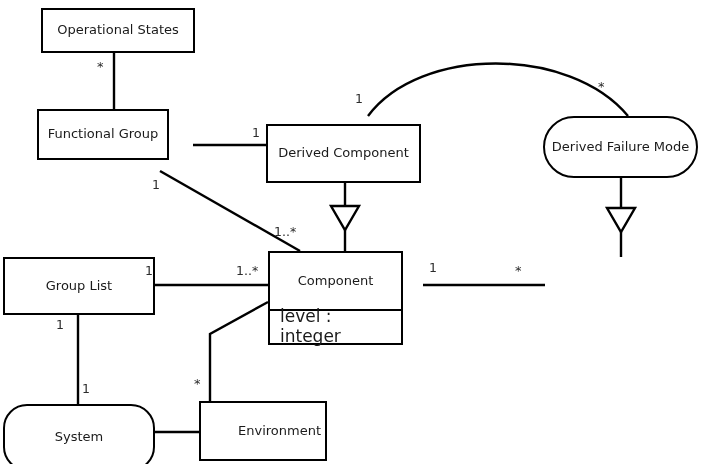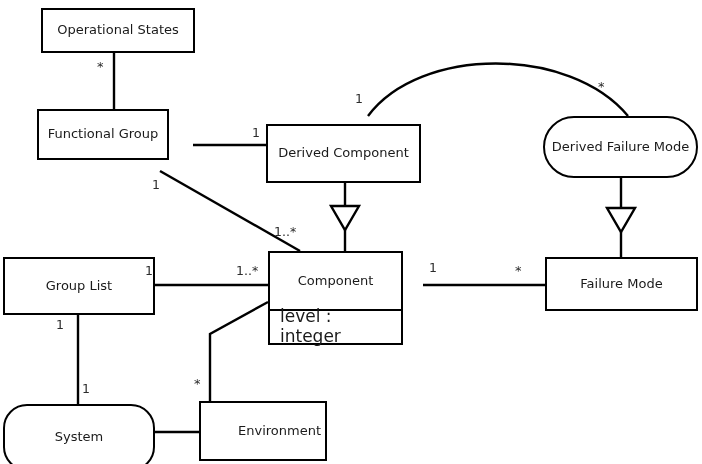--- a/index.html
+++ b/index.html
@@ -115,23 +115,20 @@
 
   <div class="uml-class" style="left:3px; top:257px; width:152px; height:58px;">
     <div class="uml-name-compartment">Group List</div>
   </div>
 
   <div class="uml-class" style="left:268px; top:251px; width:135px; height:94px;">
     <div class="uml-name-compartment">Component</div>
     <div class="uml-attr-compartment" style="height:32px;">level : integer</div>
   </div>
 
-  <div class="uml-class" style="left:545px; top:257px; width:153px; height:54px;">
-    <div class="uml-name-compartment">Failure Mode</div>
-  </div>
 
   <div class="uml-class" style="left:3px; top:404px; width:152px; height:67px;border-radius:24px;">
     <div class="uml-name-compartment">System</div>
   </div>
 
   <div class="uml-class" style="left:199px; top:401px; width:128px; height:60px;align-items:flex-end;">
     <div class="uml-name-compartment">Environment</div>
   </div>
 
   <div class="mult-label star" style="left:97px; top:60px;">*</div>

